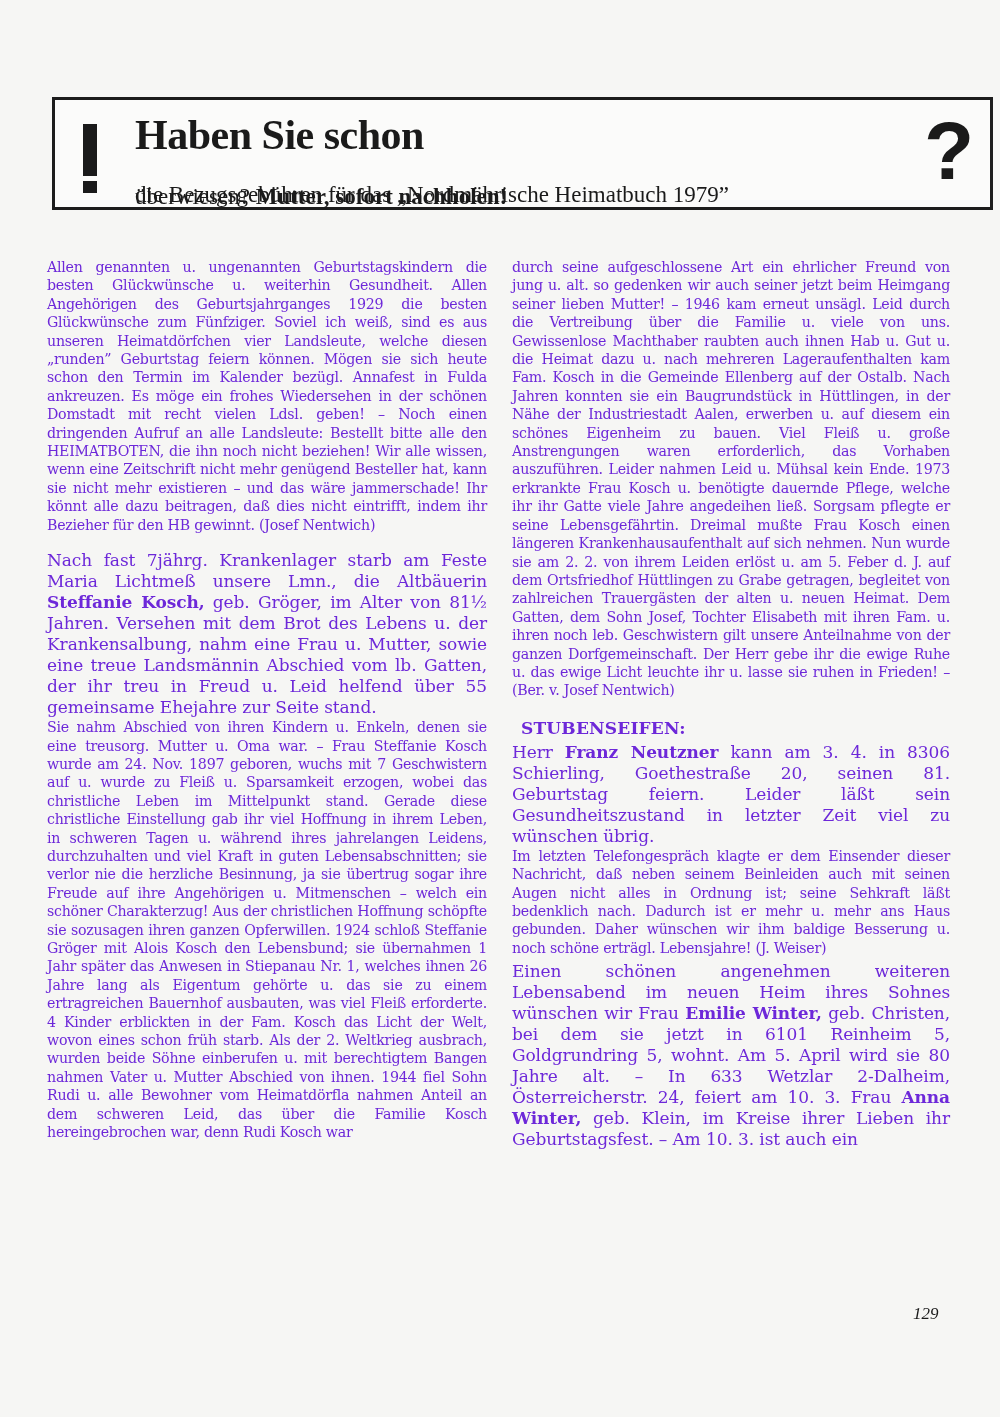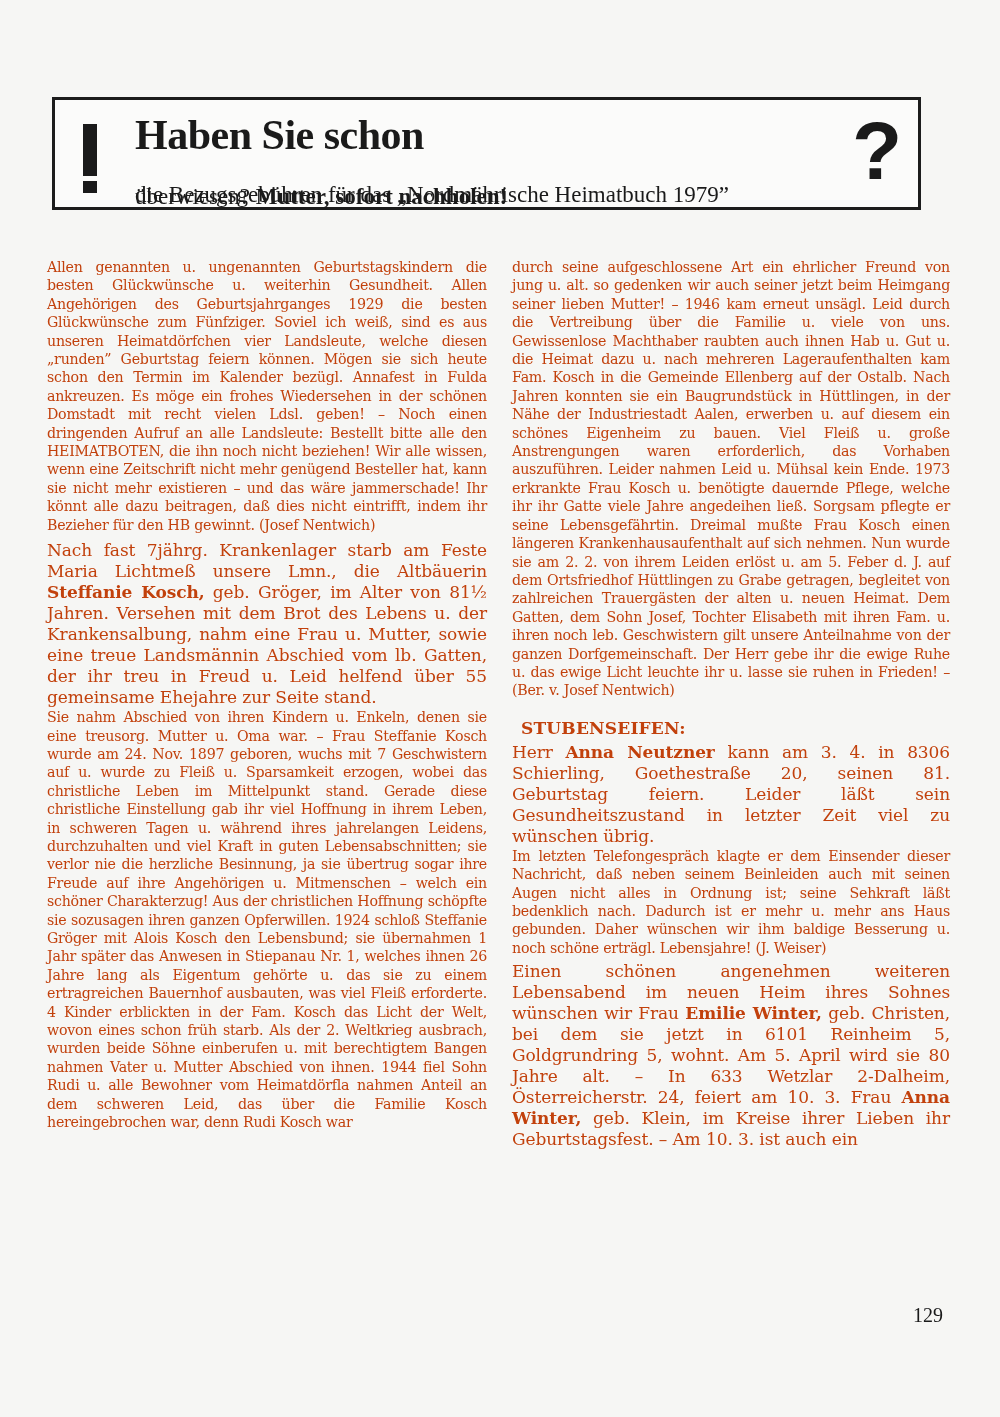--- a/index.html
+++ b/index.html
@@ -2,21 +2,21 @@
 <html><head>
 <meta charset="utf-8">
 <style>
   html, body { margin:0; padding:0; }
   body {
     width:1000px; height:1417px; position:relative; overflow:hidden;
     background:#f6f6f4; color:#1a1a1a;
     font-family:"DejaVu Serif", serif;
   }
   .notice {
-    position:absolute; left:52px; top:97px; width:869px; height:113px;
+    position:absolute; left:52px; top:97px; width:941px; height:113px;
     border:3px solid #1c1c1c; box-sizing:border-box; background:#fbfbfa;
   }
   .excl {
     position:absolute; left:28px; top:24px; width:14px; height:52px; background:#1a1a1a;
   }
   .excl-dot {
     position:absolute; left:28px; top:81px; width:14px; height:12px; background:#1a1a1a;
   }
   .q {
     position:absolute; right:16px; top:10px; font-family:"Liberation Sans", sans-serif;
@@ -29,36 +29,36 @@
   }
   .notice-line {
     position:absolute; left:80px; font-family:"Liberation Serif", serif; font-size:23px; line-height:1;
   }
   .l1 { top:59px;margin-top:24px; }
   .l2 { top:85px; }
   .notice-line b { font-weight:bold; }
 
   .col {
     position:absolute; top:258px; width:440px;
-    font-family:"DejaVu Serif", serif; color:#c2410c;
+    font-family:"DejaVu Serif", serif; color:#6d28d9;
     text-align:justify;
   }
   .col-left { left:47px; }
   .col-right { left:512px; width:438px; }
   .p-small { font-size:14.2px; line-height:18.4px; margin:0; letter-spacing:-0.25px; }
   .p-large { font-size:17px; line-height:21px; margin:0; letter-spacing:-0.1px; }
   .p-small b, .p-large b { font-weight:bold; }
-  .gap6 { margin-top:6px; }
+  .gap6 { margin-top:16px; }
   .gap10 { margin-top:4px; }
   .heading {
     font-family:"DejaVu Serif", serif; font-weight:bold; font-size:17px; margin:18px 0 4px 9px;
     letter-spacing:0.2px;
   }
   .pagenum {
-    position:absolute; left:913px; top:1304px; font-family:"Liberation Serif", serif; font-size:20px;
+    position:absolute; left:913px; top:1304px; font-family:"Liberation Serif", serif; font-size:17px;font-style:italic;
   }
 </style>
 </head>
 <body>
 
 <div class="notice">
   <div class="excl"></div>
   <div class="excl-dot"></div>
   <div class="notice-title">Haben Sie schon</div>
   <div class="notice-line l1">die Bezugsgebühren für das „Nordmährische Heimatbuch 1979”</div>
@@ -68,18 +68,18 @@
 
 <div class="col col-left">
   <p class="p-small">Allen genannten u. ungenannten Geburtstagskindern die besten Glückwünsche u. weiterhin Gesundheit. Allen Angehörigen des Geburtsjahrganges 1929 die besten Glückwünsche zum Fünfziger. Soviel ich weiß, sind es aus unseren Heimatdörfchen vier Landsleute, welche diesen „runden” Geburtstag feiern können. Mögen sie sich heute schon den Termin im Kalender bezügl. Annafest in Fulda ankreuzen. Es möge ein frohes Wiedersehen in der schönen Domstadt mit recht vielen Ldsl. geben! – Noch einen dringenden Aufruf an alle Landsleute: Bestellt bitte alle den HEIMATBOTEN, die ihn noch nicht beziehen! Wir alle wissen, wenn eine Zeitschrift nicht mehr genügend Besteller hat, kann sie nicht mehr existieren – und das wäre jammerschade! Ihr könnt alle dazu beitragen, daß dies nicht eintrifft, indem ihr Bezieher für den HB gewinnt. (Josef Nentwich)</p>
   <p class="p-large gap6"><span>Nach fast 7jährg. Krankenlager starb am Feste Maria Lichtmeß unsere Lmn., die Altbäuerin </span><b>Steffanie Kosch,</b><span> geb. Gröger, im Alter von 81½ Jahren. Versehen mit dem Brot des Lebens u. der Krankensalbung, nahm eine Frau u. Mutter, sowie eine treue Landsmännin Abschied vom lb. Gatten, der ihr treu in Freud u. Leid helfend über 55 gemeinsame Ehejahre zur Seite stand.</span></p>
   <p class="p-small">Sie nahm Abschied von ihren Kindern u. Enkeln, denen sie eine treusorg. Mutter u. Oma war. – Frau Steffanie Kosch wurde am 24. Nov. 1897 geboren, wuchs mit 7 Geschwistern auf u. wurde zu Fleiß u. Sparsamkeit erzogen, wobei das christliche Leben im Mittelpunkt stand. Gerade diese christliche Einstellung gab ihr viel Hoffnung in ihrem Leben, in schweren Tagen u. während ihres jahrelangen Leidens, durchzuhalten und viel Kraft in guten Lebensabschnitten; sie verlor nie die herzliche Besinnung, ja sie übertrug sogar ihre Freude auf ihre Angehörigen u. Mitmenschen – welch ein schöner Charakterzug! Aus der christlichen Hoffnung schöpfte sie sozusagen ihren ganzen Opferwillen. 1924 schloß Steffanie Gröger mit Alois Kosch den Lebensbund; sie übernahmen 1 Jahr später das Anwesen in Stiepanau Nr. 1, welches ihnen 26 Jahre lang als Eigentum gehörte u. das sie zu einem ertragreichen Bauernhof ausbauten, was viel Fleiß erforderte. 4 Kinder erblickten in der Fam. Kosch das Licht der Welt, wovon eines schon früh starb. Als der 2. Weltkrieg ausbrach, wurden beide Söhne einberufen u. mit berechtigtem Bangen nahmen Vater u. Mutter Abschied von ihnen. 1944 fiel Sohn Rudi u. alle Bewohner vom Heimatdörfla nahmen Anteil an dem schweren Leid, das über die Familie Kosch hereingebrochen war, denn Rudi Kosch war</p>
 </div>
 
 <div class="col col-right">
   <p class="p-small">durch seine aufgeschlossene Art ein ehrlicher Freund von jung u. alt. so gedenken wir auch seiner jetzt beim Heimgang seiner lieben Mutter! – 1946 kam erneut unsägl. Leid durch die Vertreibung über die Familie u. viele von uns. Gewissenlose Machthaber raubten auch ihnen Hab u. Gut u. die Heimat dazu u. nach mehreren Lageraufenthalten kam Fam. Kosch in die Gemeinde Ellenberg auf der Ostalb. Nach Jahren konnten sie ein Baugrundstück in Hüttlingen, in der Nähe der Industriestadt Aalen, erwerben u. auf diesem ein schönes Eigenheim zu bauen. Viel Fleiß u. große Anstrengungen waren erforderlich, das Vorhaben auszuführen. Leider nahmen Leid u. Mühsal kein Ende. 1973 erkrankte Frau Kosch u. benötigte dauernde Pflege, welche ihr ihr Gatte viele Jahre angedeihen ließ. Sorgsam pflegte er seine Lebensgefährtin. Dreimal mußte Frau Kosch einen längeren Krankenhausaufenthalt auf sich nehmen. Nun wurde sie am 2. 2. von ihrem Leiden erlöst u. am 5. Feber d. J. auf dem Ortsfriedhof Hüttlingen zu Grabe getragen, begleitet von zahlreichen Trauergästen der alten u. neuen Heimat. Dem Gatten, dem Sohn Josef, Tochter Elisabeth mit ihren Fam. u. ihren noch leb. Geschwistern gilt unsere Anteilnahme von der ganzen Dorfgemeinschaft. Der Herr gebe ihr die ewige Ruhe u. das ewige Licht leuchte ihr u. lasse sie ruhen in Frieden! – (Ber. v. Josef Nentwich)</p>
   <div class="heading">STUBENSEIFEN:</div>
-  <p class="p-large"><span>Herr </span><b>Anna Neutzner</b><span> kann am 3. 4. in 8306 Schierling, Goethestraße 20, seinen 81. Geburtstag feiern. Leider läßt sein Gesundheitszustand in letzter Zeit viel zu wünschen übrig.</span></p>
+  <p class="p-large"><span>Herr </span><b>Franz Neutzner</b><span> kann am 3. 4. in 8306 Schierling, Goethestraße 20, seinen 81. Geburtstag feiern. Leider läßt sein Gesundheitszustand in letzter Zeit viel zu wünschen übrig.</span></p>
   <p class="p-small">Im letzten Telefongespräch klagte er dem Einsender dieser Nachricht, daß neben seinem Beinleiden auch mit seinen Augen nicht alles in Ordnung ist; seine Sehkraft läßt bedenklich nach. Dadurch ist er mehr u. mehr ans Haus gebunden. Daher wünschen wir ihm baldige Besserung u. noch schöne erträgl. Lebensjahre! (J. Weiser)</p>
   <p class="p-large gap10"><span>Einen schönen angenehmen weiteren Lebensabend im neuen Heim ihres Sohnes wünschen wir Frau </span><b>Emilie Winter,</b><span> geb. Christen, bei dem sie jetzt in 6101 Reinheim 5, Goldgrundring 5, wohnt. Am 5. April wird sie 80 Jahre alt. – In 633 Wetzlar 2-Dalheim, Österreicherstr. 24, feiert am 10. 3. Frau </span><b>Anna Winter,</b><span> geb. Klein, im Kreise ihrer Lieben ihr Geburtstagsfest. – Am 10. 3. ist auch ein</span></p>
 </div>
 
 <div class="pagenum">129</div>
 
 </body></html>

